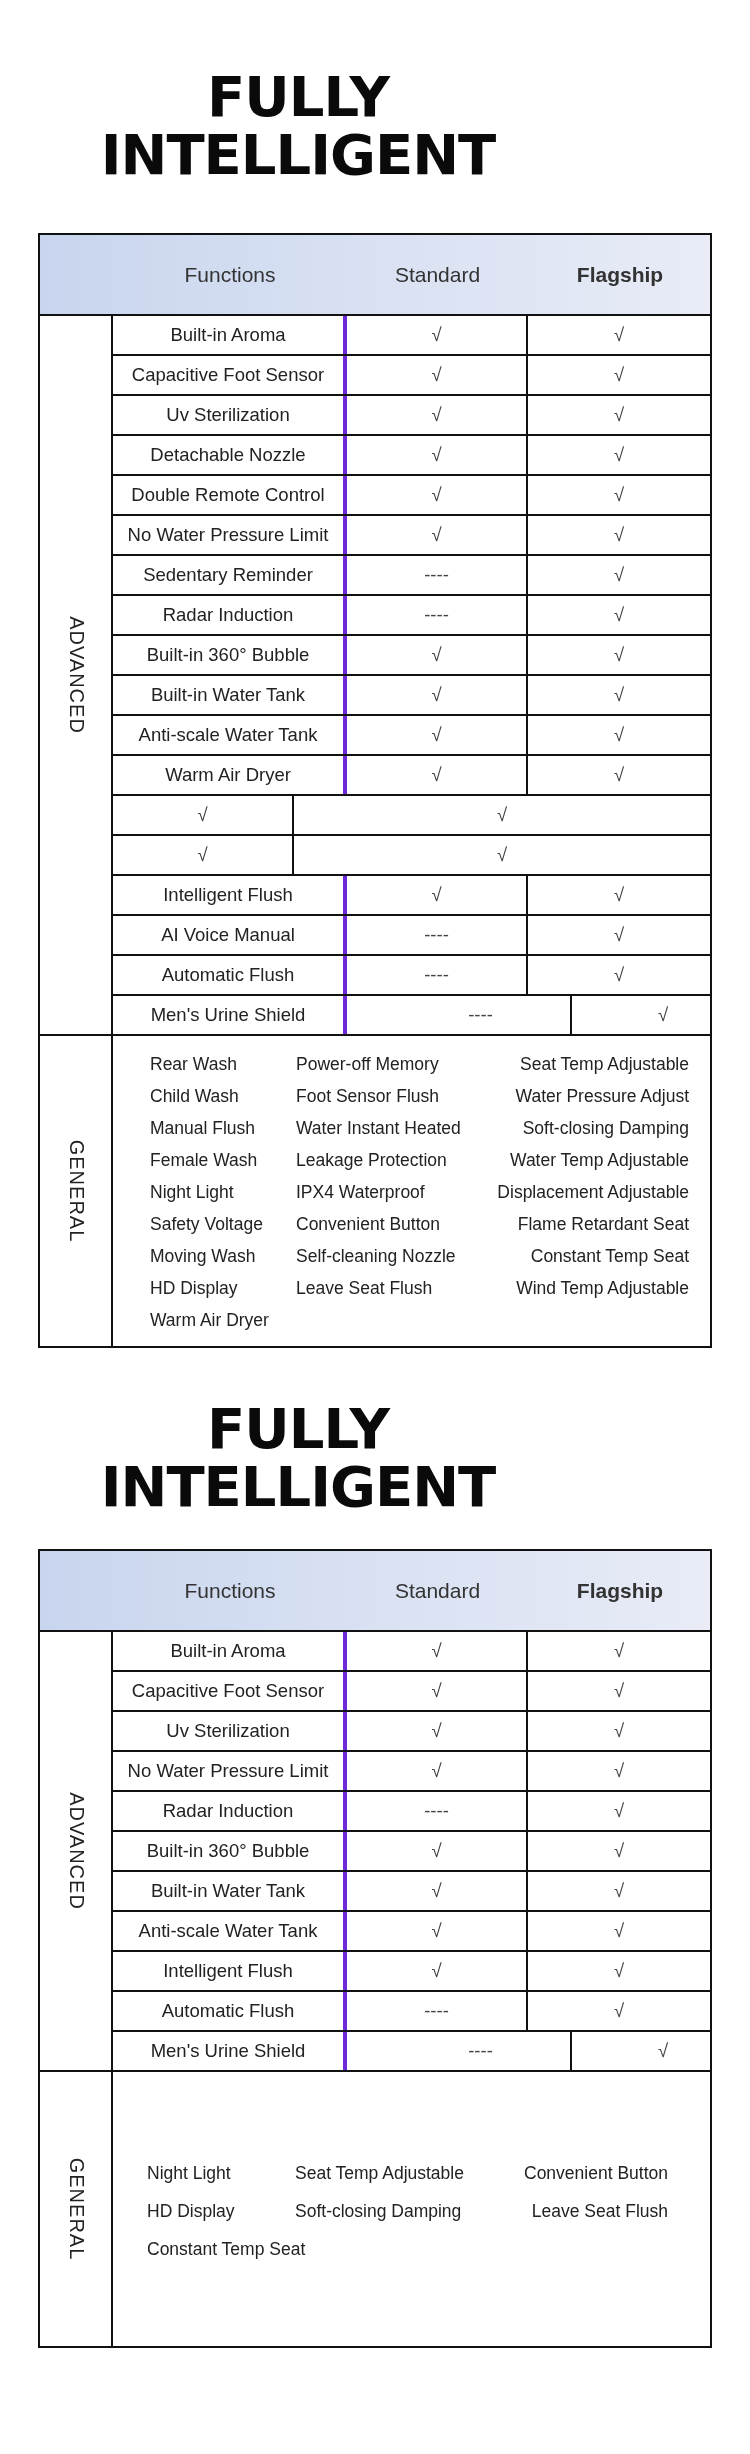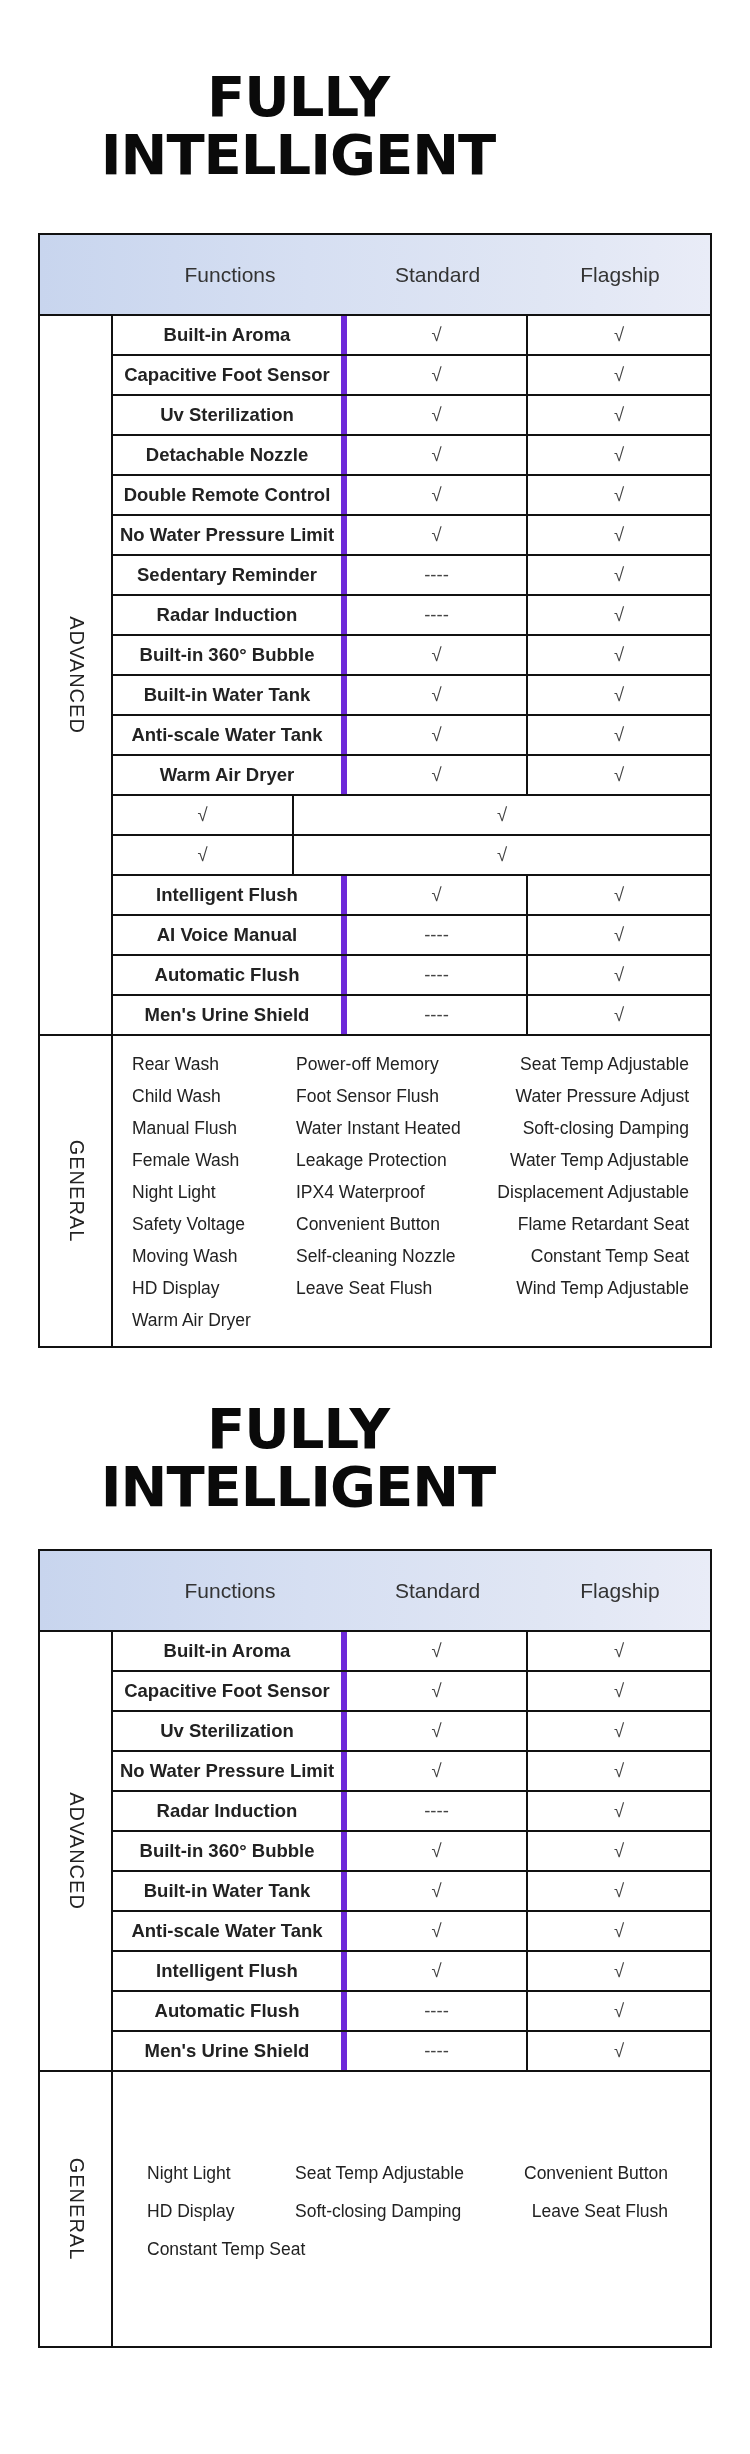--- a/index.html
+++ b/index.html
@@ -3,30 +3,30 @@
 <meta charset="utf-8">
 <style>
   html, body { margin:0; padding:0; background:#fff; }
   body { width:750px; height:2454px; position:relative; font-family:"Liberation Sans", sans-serif; color:#222; overflow:hidden; }
   .title { position:absolute; left:0; width:596px; text-align:center; font-family:"DejaVu Sans", sans-serif; font-weight:bold; font-size:56px; line-height:58px; color:#0a0a0a; letter-spacing:-1px; }
   .tbl { position:absolute; left:38px; width:674px; border:2px solid #111; box-sizing:border-box; }
   .thead { position:relative; height:79px; border-bottom:2px solid #111; background:linear-gradient(90deg,#c8d5ee 0%,#d6dff2 40%,#e0e6f4 75%,#e9ecf7 100%); }
   .thead span { position:absolute; top:0; line-height:79px; font-size:21px; color:#333; text-align:center; }
   .h-func { left:73px; width:234px; }
   .h-std { left:307px; width:181px; }
-  .h-flag { left:488px; width:184px; }
+  .h-flag { left:488px; width:184px;font-weight:bold; }
   .section { position:relative; display:flex; }
   .section + .section { border-top:2px solid #111; }
   .side { width:73px; flex:none; border-right:2px solid #111; box-sizing:border-box; position:relative; }
   .side span { position:absolute; left:50%; top:50%; transform:translate(-50%,-50%) rotate(90deg); font-size:20px; letter-spacing:1px; color:#222; white-space:nowrap; }
   .rows { flex:1; }
   .row { display:flex; height:40px; border-bottom:2px solid #111; box-sizing:border-box; }
-  .row:last-child { border-bottom:none; height:38px; }
+  .row:last-child { border-bottom:none; height:38px;gap:44px; }
   .row > div { display:flex; align-items:center; justify-content:center; font-size:18.5px; color:#222; box-sizing:border-box; }
-  .c-func { width:234px; border-right:6px solid #6d28d9; white-space:nowrap;font-weight:bold; }
+  .c-func { width:234px; border-right:4px solid #6d28d9; white-space:nowrap; }
   .c-std { width:181px; border-right:2px solid #111; color:#444 !important; }
   .c-flag { flex:1; color:#444 !important; }
   .general { flex:1; position:relative; }
   .gcol { position:absolute; font-size:17.5px; color:#222; }
   .gcol div { height:32px; line-height:32px; white-space:nowrap; }
   .gcol.right { text-align:right; }
   .gcol2 div { height:38px; line-height:38px; }
 </style>
 </head>
 <body>
@@ -135,21 +135,21 @@
           <div class="c-std">----</div>
           <div class="c-flag">√</div>
         </div>
       </div>
   </div>
   <div class="section" style="height:310px;">
     <div class="side">
         <span>GENERAL</span>
       </div>
     <div class="general">
-      <div class="gcol" id="g0-0" style="left:19px; top:12px;">
+      <div class="gcol" id="g0-0" style="left:37px; top:12px;">
           <div>Rear Wash</div>
           <div>Child Wash</div>
           <div>Manual Flush</div>
           <div>Female Wash</div>
           <div>Night Light</div>
           <div>Safety Voltage</div>
           <div>Moving Wash</div>
           <div>HD Display</div>
           <div>Warm Air Dryer</div>
         </div>

